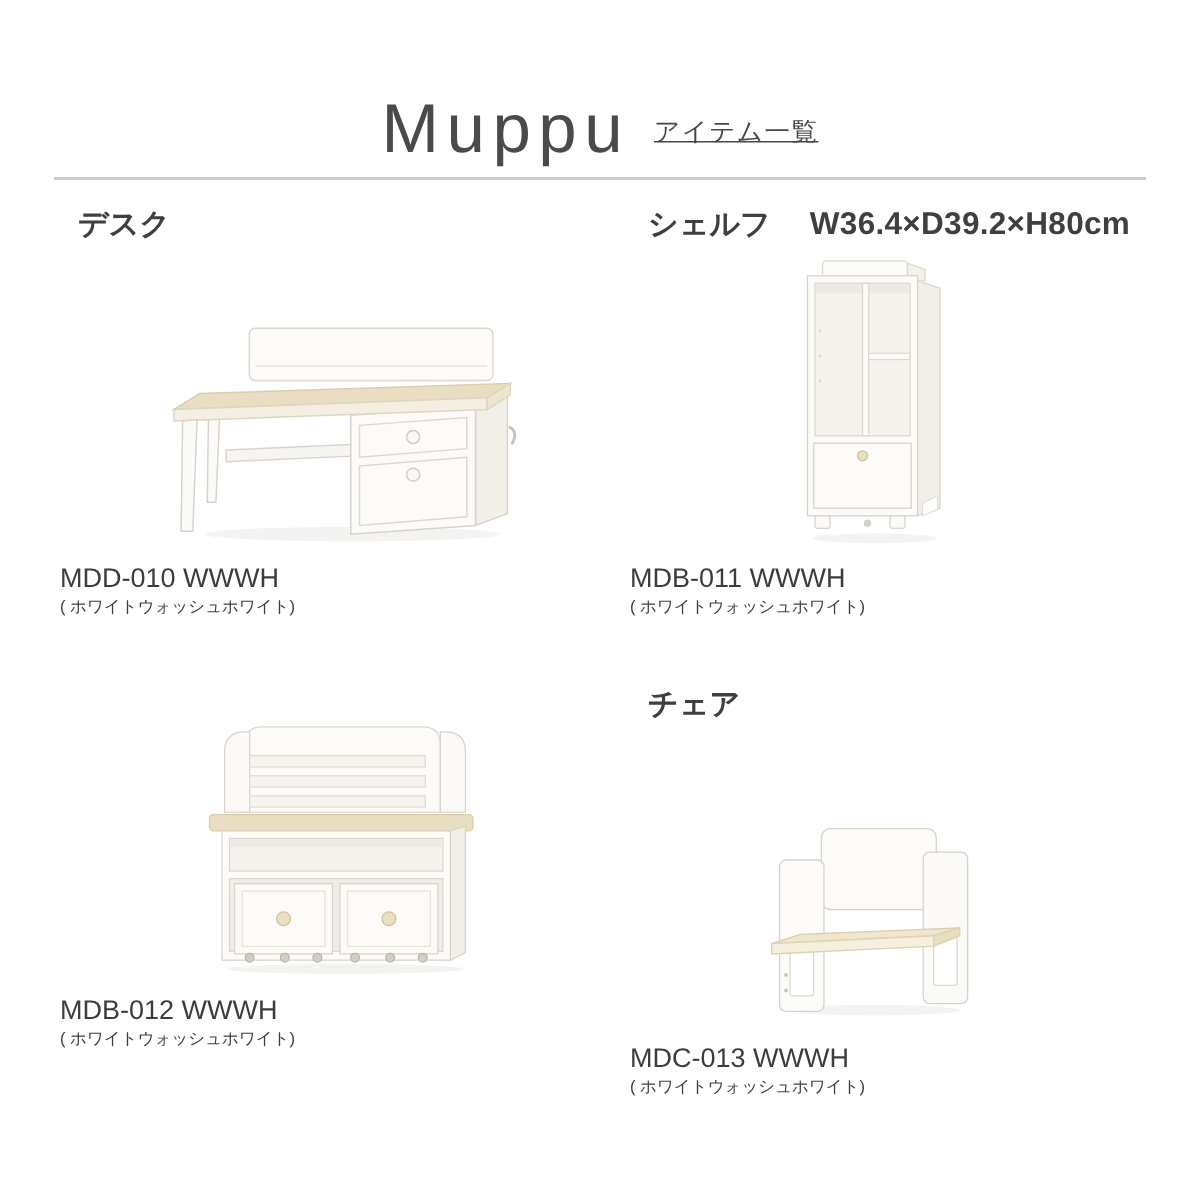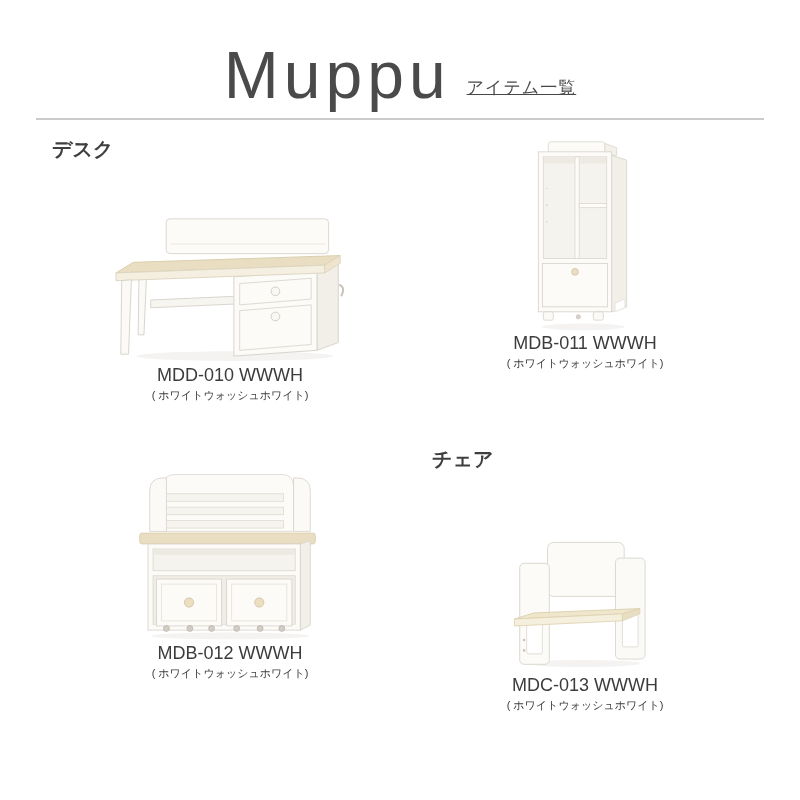--- a/index.html
+++ b/index.html
@@ -11,21 +11,21 @@
   
   .brand-header {
     padding-top: 40px;
     display: flex;
     justify-content: center;
     align-items: flex-end;
     gap: 16px;
     height: 108px;
   }
   .brand {
-    font-size: 66px;
+    font-size: 46px;
     font-weight: 300;
     letter-spacing: 5px;
     color: #4a4a4a;
     line-height: 1;
   }
   .subtitle {
     font-size: 17px;
     color: #474747;
     padding-bottom: 9px;
     letter-spacing: 1px;
@@ -62,21 +62,21 @@
   .item-dims  { font-size: 21px; font-weight: 600; color: #3f3f3f; letter-spacing: 0.2px; }
 
   .item-image {
     height: 196px;
     display: flex;
     align-items: flex-end;
     justify-content: center;
   }
   .item-image.chair-pad { padding-bottom: 6px; }
 
-  .item-caption { text-align: center; margin-top: 0; line-height: 1.25; }
+  .item-caption { text-align: left; margin-top: 10px; line-height: 1.25; }
   .model      { font-size: 18px; font-weight: 500; color: #3c3c3c; }
   .colorname  { font-size: 11px; color: #3c3c3c; margin-top: 2px; }
 
   svg { display: block; }
 </style>
 </head>
 <body>
 
 <div class="page">
 
@@ -121,20 +121,24 @@
           <polygon points="8,74 18,73 15,150 7,150" fill="#fbfaf7" stroke="#d7d3cb"></polygon>
         </svg>
       </div>
       <div class="item-caption">
         <div class="model">MDD-010 WWWH</div>
         <div class="colorname">( ホワイトウォッシュホワイト)</div>
       </div>
     </section>
 
     <section class="item col-right">
+      <div class="item-header">
+        <span class="item-name">シェルフ</span>
+        <span class="item-dims">W36.4×D39.2×H80cm</span>
+      </div>
       <div class="item-image">
         <svg viewBox="0 0 120 230" width="100" height="192" aria-hidden="true">
           <ellipse cx="58" cy="224" rx="50" ry="4" fill="#f4f3f1"></ellipse>
 
           <rect x="16" y="2" width="68" height="16" rx="3" fill="#fcfbf8" stroke="#dbd7cf"></rect>
           <polygon points="84,4 98,9 98,18 84,18" fill="#f3f1ea" stroke="#dbd7cf"></polygon>
 
           <polygon points="92,18 110,24 110,200 92,206" fill="#f1efe8" stroke="#d7d3cb"></polygon>
           <polygon points="96,206 108,201 108,190 96,196" fill="#ffffff" stroke="#e3dfd7"></polygon>
 

